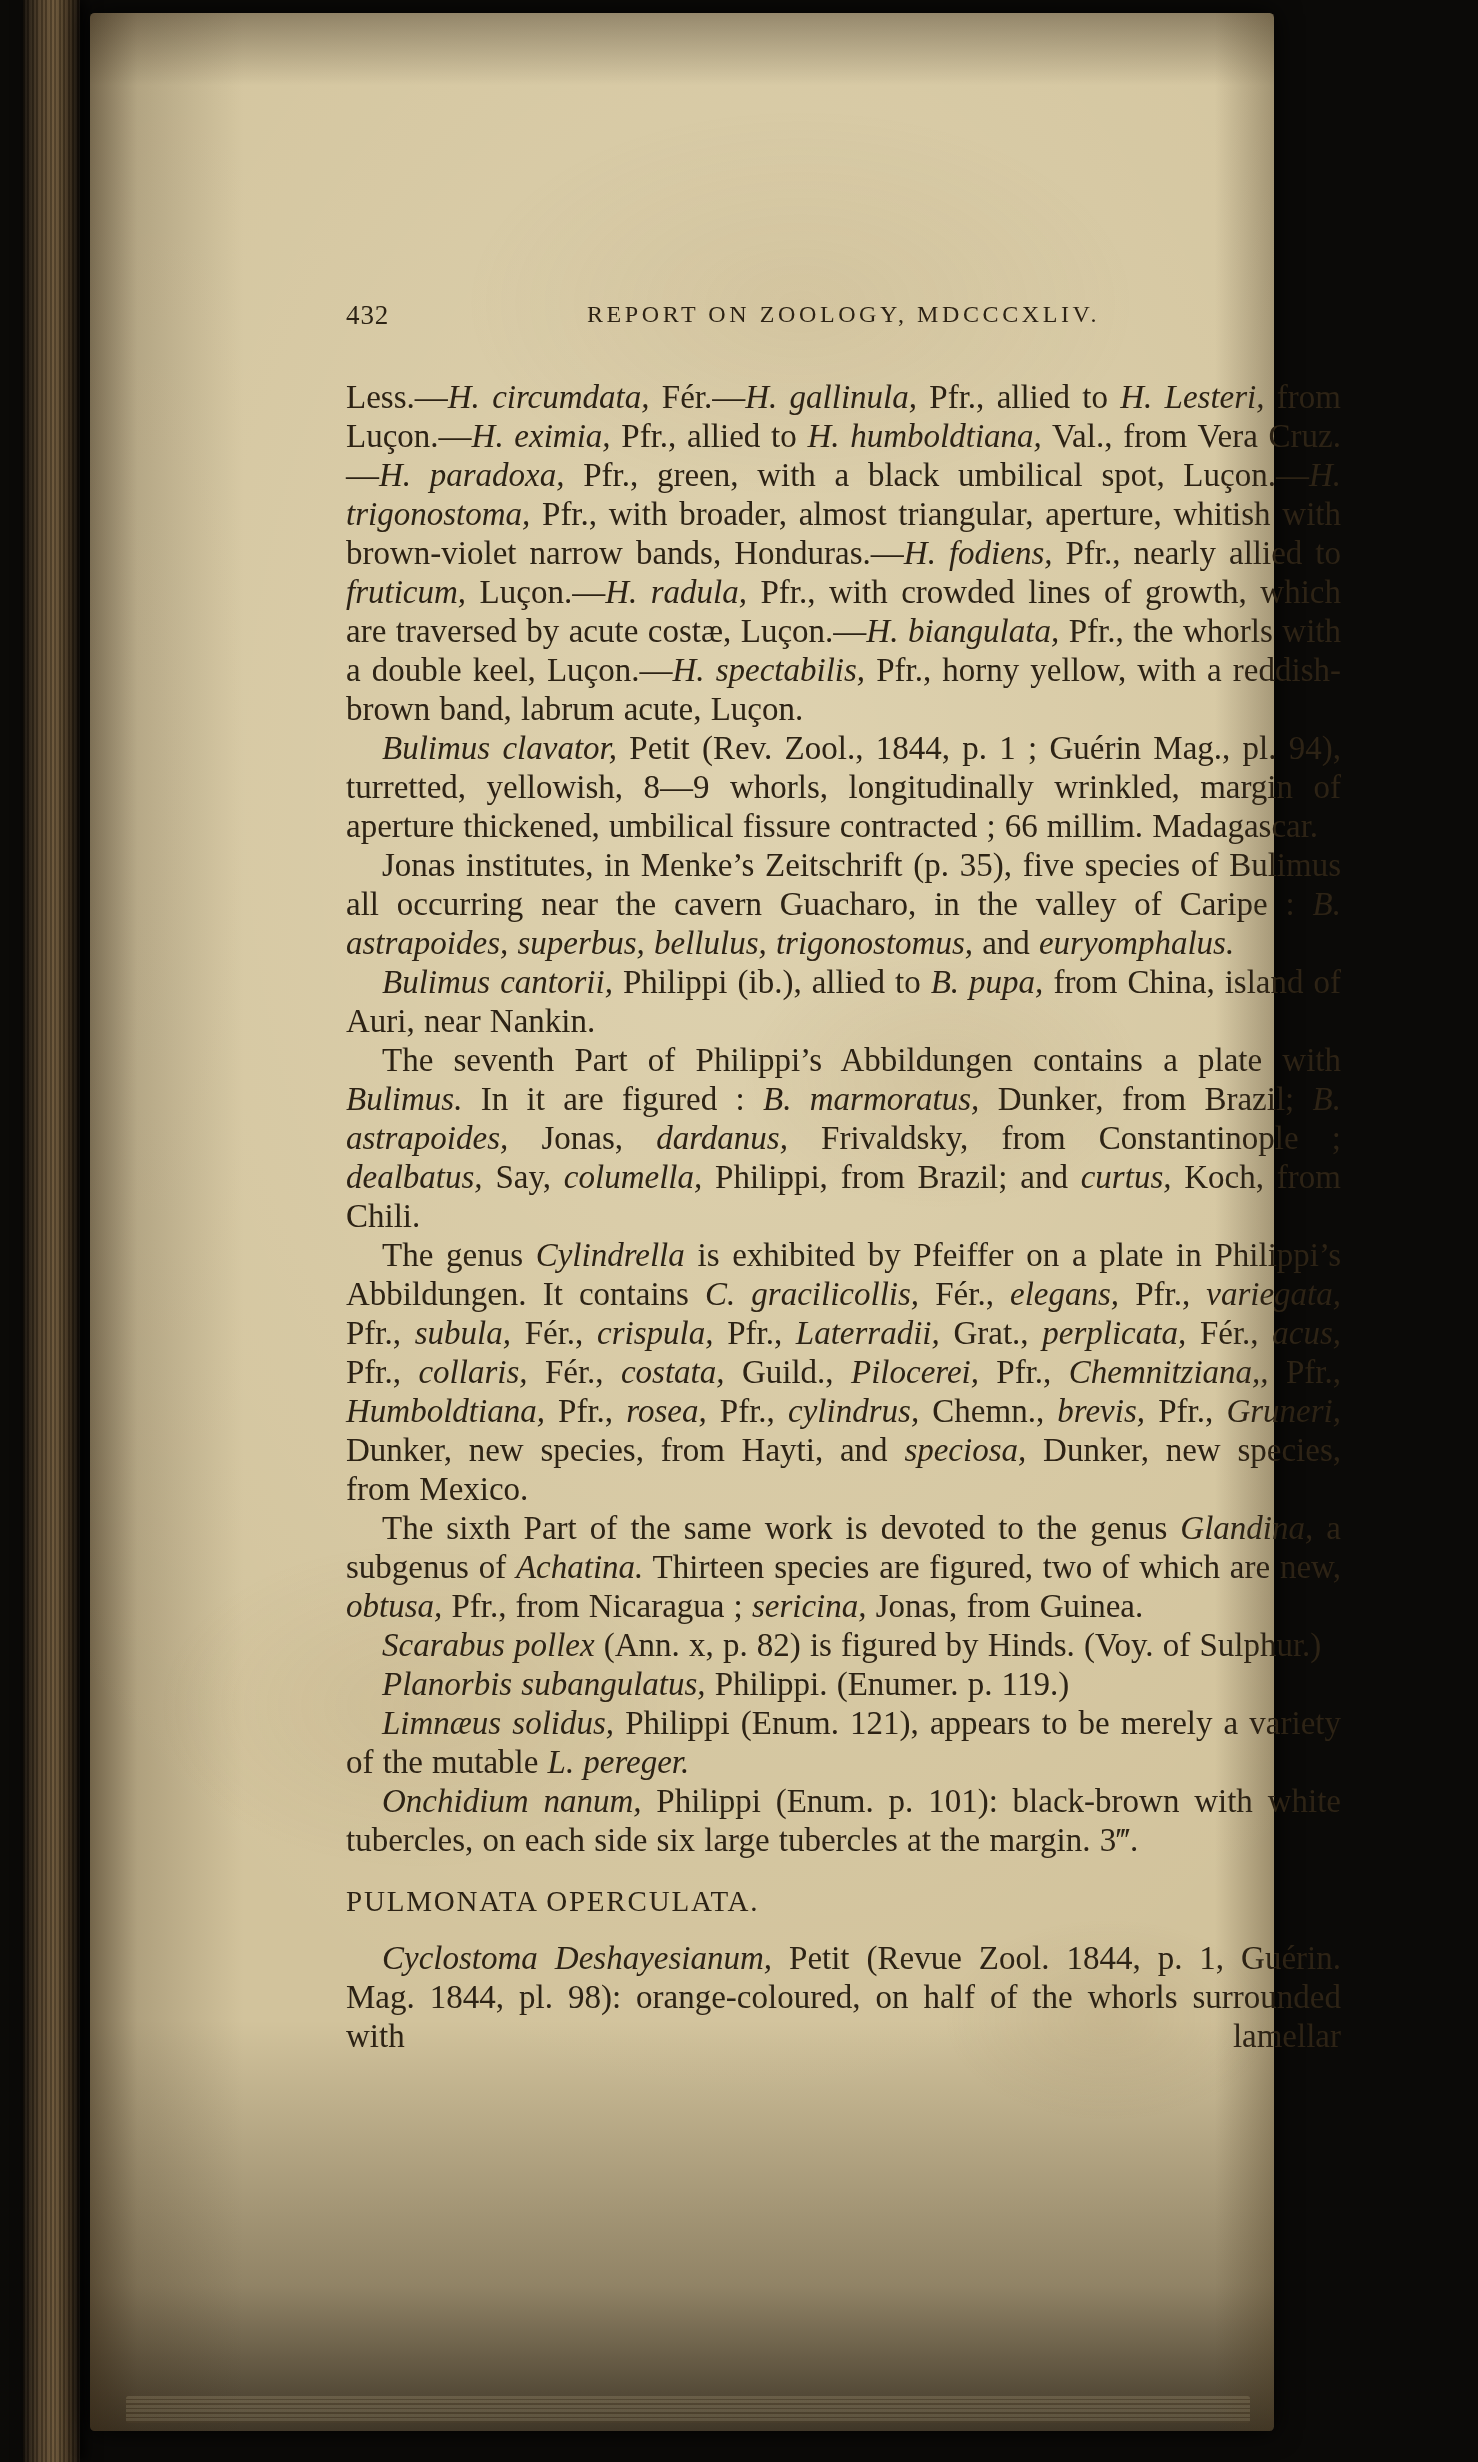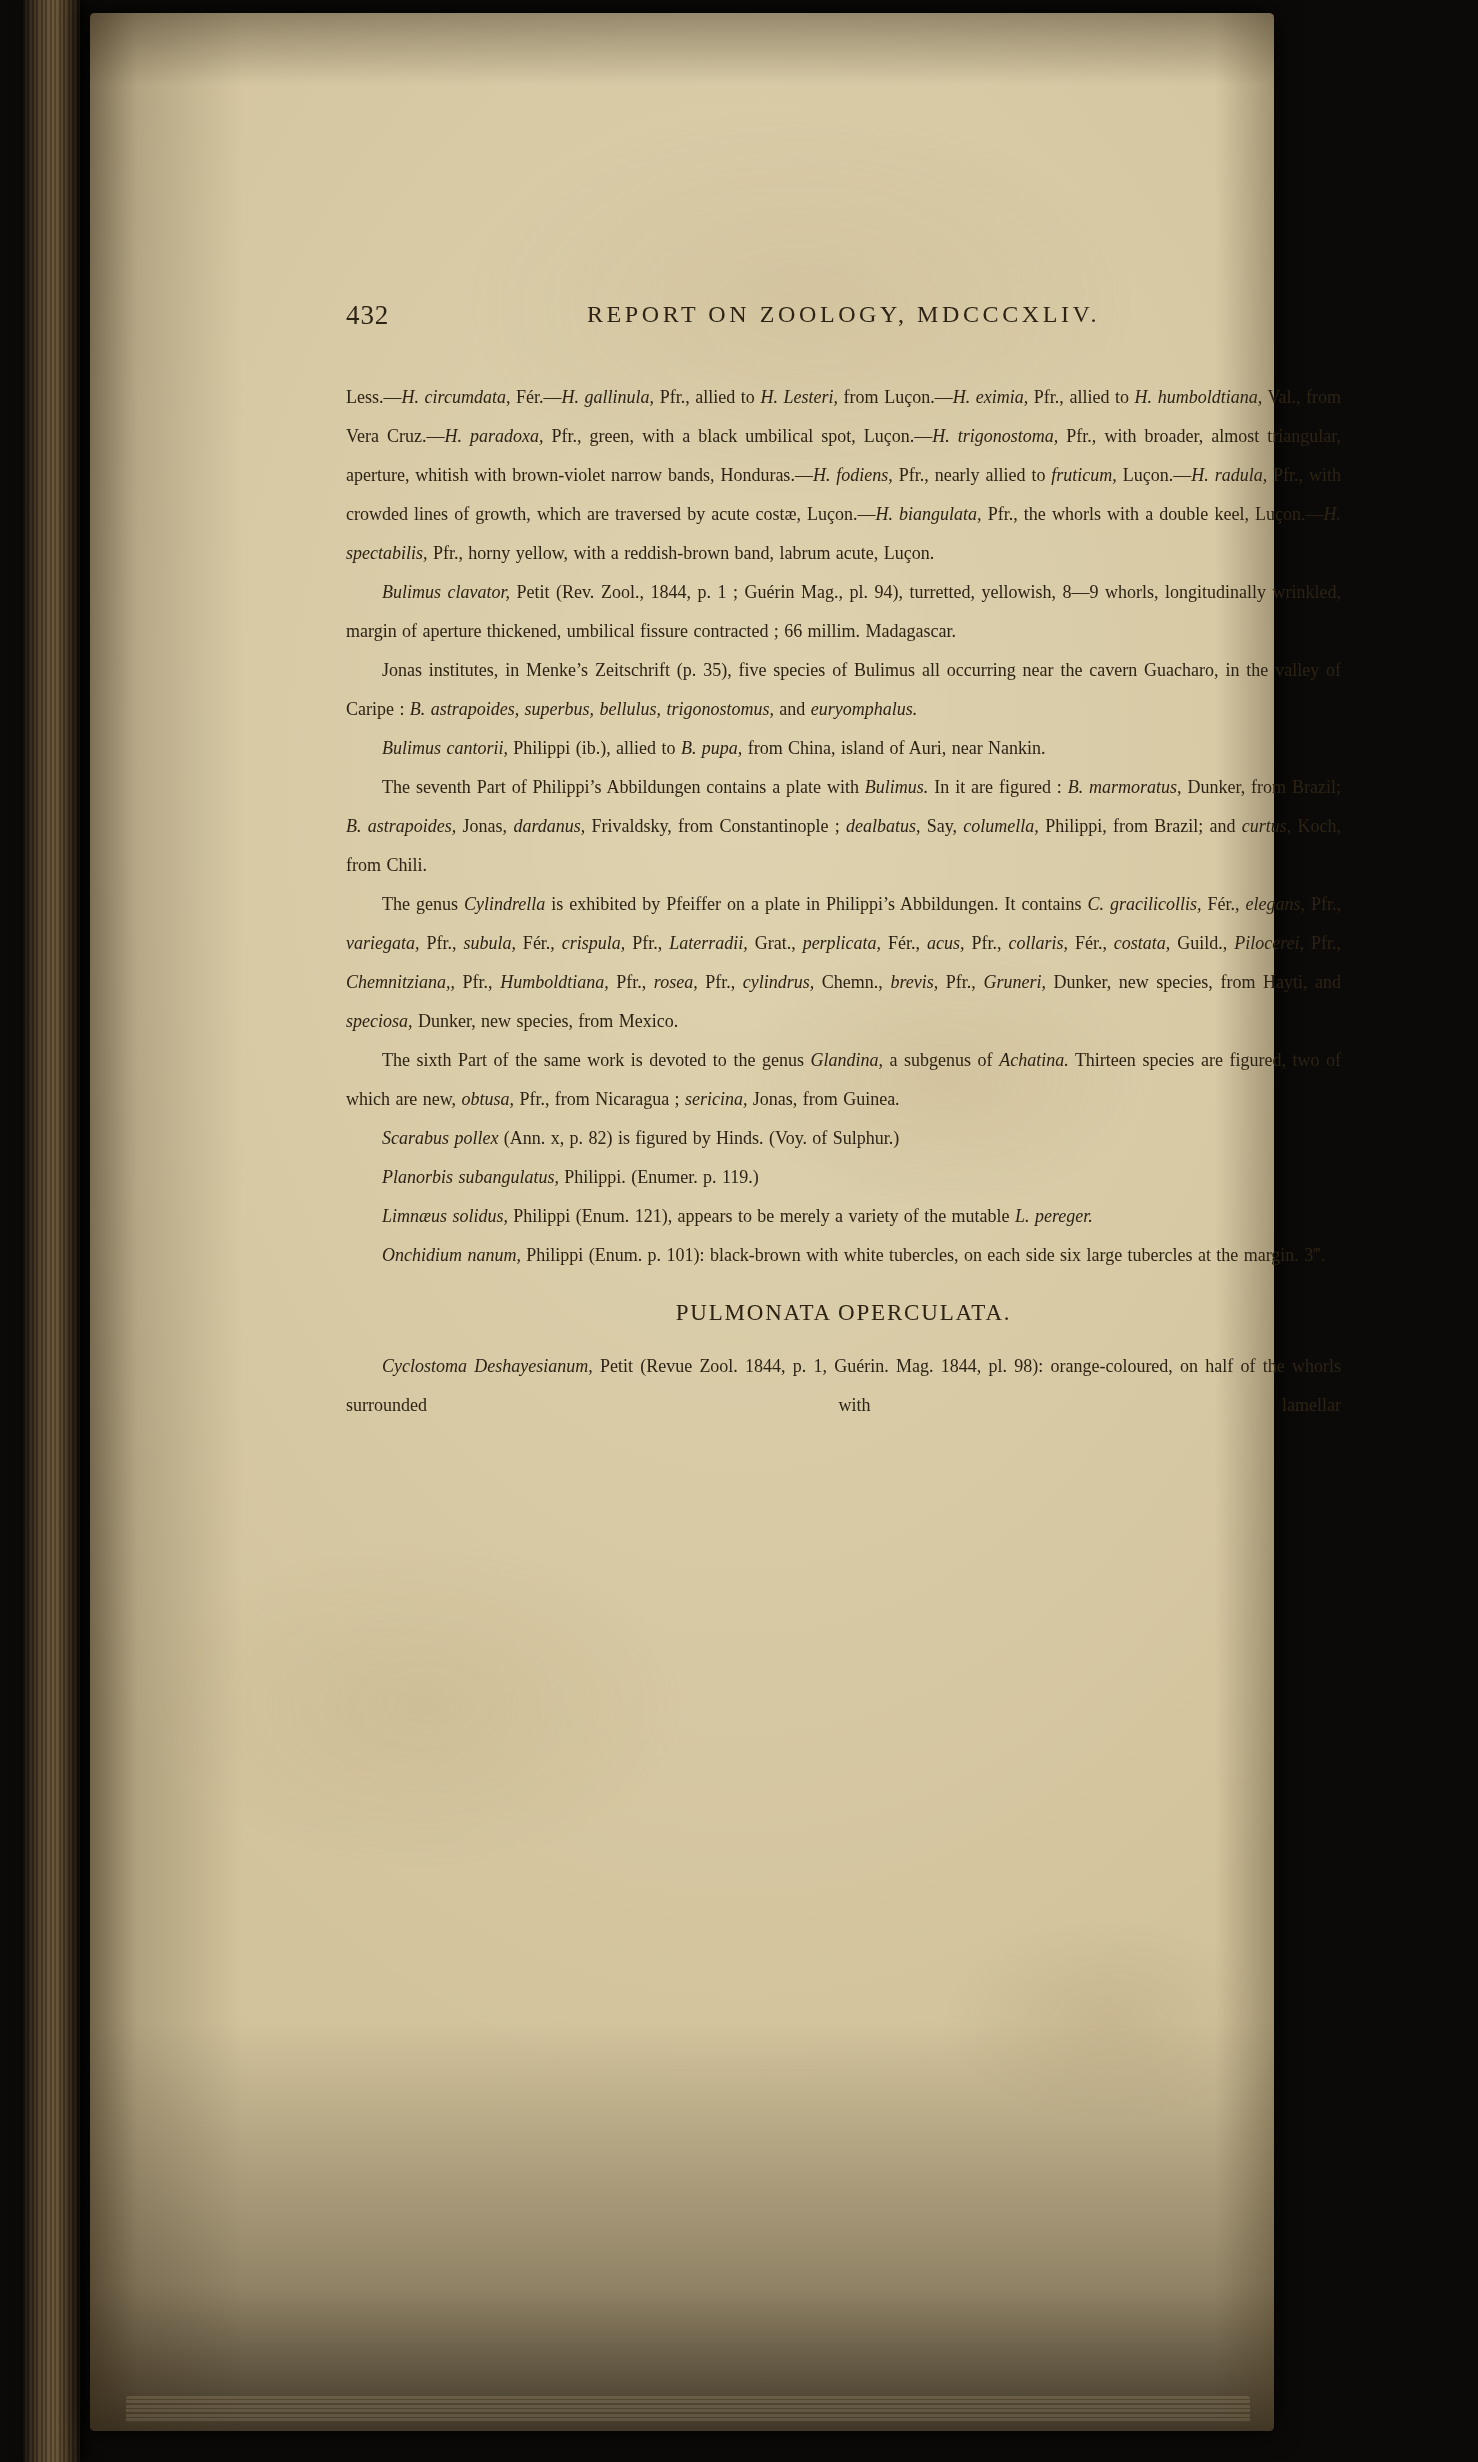--- a/index.html
+++ b/index.html
@@ -54,29 +54,29 @@
   }
   .page-header { position:relative; height:32px; margin-bottom:47px; }
   .page-number {
     position:absolute; left:0; top:1.8px;
     font-size:27px; letter-spacing:0.9px;
   }
   .running-title {
     text-align:center; font-size:24px; letter-spacing:3.6px; padding-top:2.7px;font-family:Liberation Serif, serif;
   }
   .para {
-    font-size:18px; line-height:39px; text-align:justify;
+    font-size:33px; line-height:39px; text-align:justify;
     word-spacing:0.9px;
     font-family:Liberation Serif, serif;
   }
   .para.indent { text-indent:36px; }
   .para.jlast { text-align-last: justify; }
   .para i { font-style: italic; }
   .section-heading {
-    text-align:center; font-size:23px; letter-spacing:1.8px;
+    text-align:left; font-size:29px; letter-spacing:1.8px;
     margin:25px 0 21.6px 0;
   }
 </style>
 </head>
 <body>
 
 <div class="canvas">
   <div class="book-spine"></div>
   <div class="page">
     <div class="text-block">

